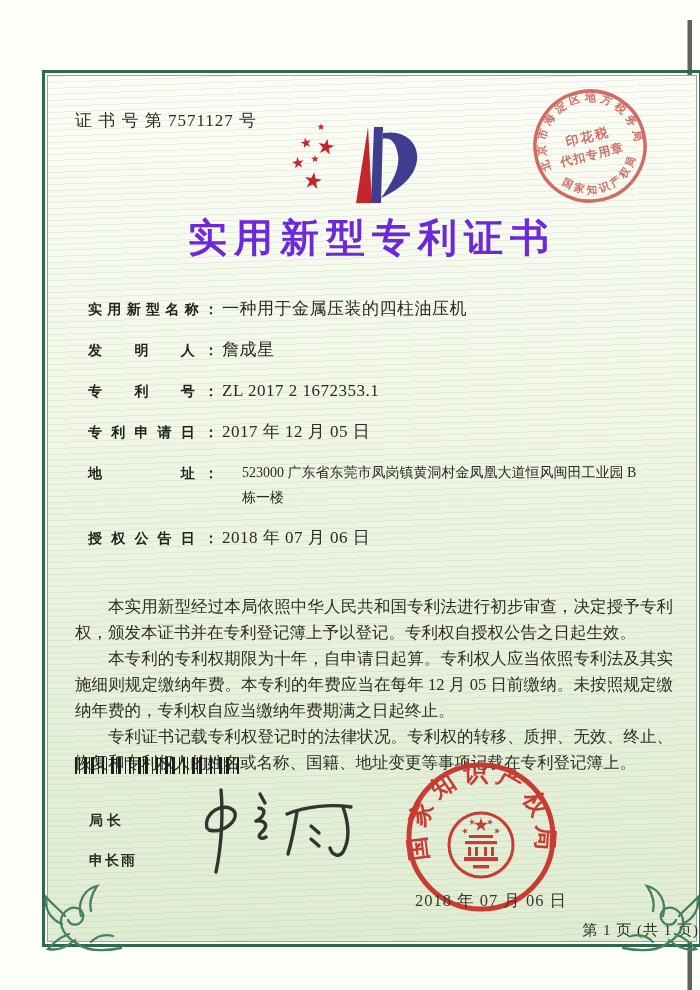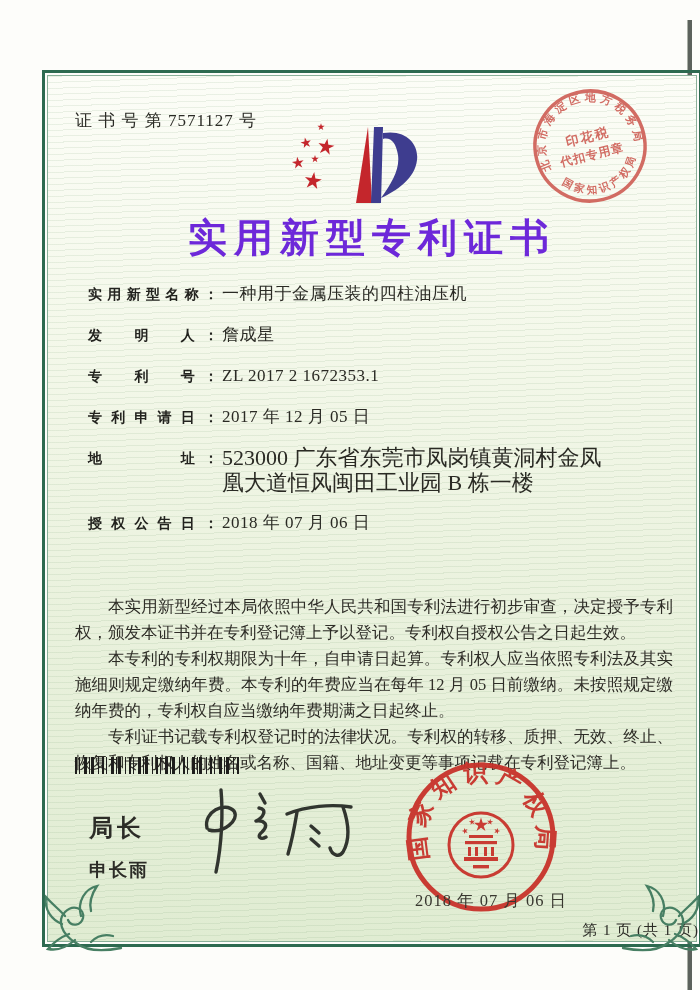--- a/index.html
+++ b/index.html
@@ -25,46 +25,46 @@
       repeating-linear-gradient(178deg, rgba(122,162,118,0.14) 0px, rgba(122,162,118,0.14) 1px, rgba(255,255,255,0) 1px, rgba(255,255,255,0) 6px),
       linear-gradient(180deg, #fcfdf7 0%, #f4f8ea 30%, #e9f1dc 65%, #e0ecd2 100%);
   }
   .cert-no { position:absolute; left:30px; top:36px; font-size:17px; letter-spacing:1px; color:#2b2b26; }
   .logo { position:absolute; left:243px; top:34px; width:130px; height:100px; }
   .cert-title {
     position:absolute; left:0; right:0; top:138px; text-align:center;
     font-size:39px; font-weight:bold; letter-spacing:7px; color:#6d28d9;
   }
   .tax-stamp { position:absolute; left:482px; top:10px; width:126px; height:126px; transform:rotate(-14deg); opacity:0.88; }
-  .fields { position:absolute; left:43px; right:26px; top:208px; }
+  .fields { position:absolute; left:43px; right:26px; top:223px; }
   .f-row { position:relative; margin-bottom:15px; min-height:25px; line-height:25px; }
   .f-label {
     display:inline-block; width:130px; vertical-align:baseline;
     font-family:"Liberation Sans", sans-serif; font-weight:bold; font-size:14px;
     text-align:justify; text-align-last:justify; color:#22221e;
   }
   .f-value { display:inline-block; vertical-align:baseline; font-size:17px; color:#2a2a24; letter-spacing:0.5px; }
-  .f-value-wrap { display:inline-block; width:400px; vertical-align:top; font-size:22px; line-height:25px; color:#2a2a24; }
+  .f-value-wrap { display:inline-block; width:400px; vertical-align:top; font-size:14px; line-height:25px; color:#2a2a24;margin-left:20px; }
   .grant-group2 { position:absolute; left:302px; top:0; white-space:nowrap; }
   .grant-group2 .f-label { width:auto; text-align-last:auto; margin-right:4px; }
   .paragraphs { position:absolute; left:30px; right:26px; top:521px; font-size:16.5px; line-height:26px; color:#2e2d27; text-align:justify; }
   .paragraphs p { text-indent:2em; }
   .barcode {
     position:absolute; left:30px; top:684px; width:166px; height:17px;
     background:repeating-linear-gradient(90deg,
       #1e1e1c 0 2px, transparent 2px 4px,
       #1e1e1c 4px 5px, transparent 5px 9px,
       #1e1e1c 9px 12px, transparent 12px 14px,
       #1e1e1c 14px 15px, transparent 15px 16px,
       #1e1e1c 16px 19px, transparent 19px 23px,
       #1e1e1c 23px 24px, transparent 24px 27px);
   }
   .signer { position:absolute; left:44px; top:739px; font-family:"Liberation Sans", sans-serif; font-weight:bold; color:#2c2c27; }
-  .signer .signer-title { font-size:24px; letter-spacing:4px; margin-bottom:14px;font-family:Liberation Mono, monospace; }
-  .signer .signer-name { font-size:18px; letter-spacing:2px; }
+  .signer .signer-title { font-size:14px; letter-spacing:4px; margin-bottom:22px;font-family:Liberation Mono, monospace; }
+  .signer .signer-name { font-size:14px; letter-spacing:2px; }
   .signature { position:absolute; left:148px; top:703px; width:180px; height:108px; }
   .seal { position:absolute; left:350px; top:678px; width:172px; height:172px; opacity:0.95; }
   .seal-date {
     position:absolute; left:366px; top:817px; width:160px; text-align:center;
     font-size:16.5px; letter-spacing:1px; color:#38372f; z-index:5;
   }
   .page-footer { position:absolute; left:0; right:0; top:848px; text-align:right; font-size:15px; color:#2b2b26; letter-spacing:1px; }
   .corner-ornament { position:absolute; width:92px; height:84px; z-index:4; }
   .corner-bl { left:-14px; bottom:-16px; }
   .corner-br { right:-14px; bottom:-16px; transform:scaleX(-1); }

